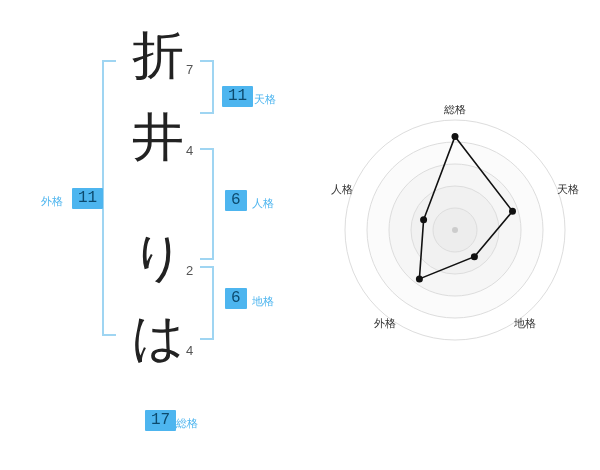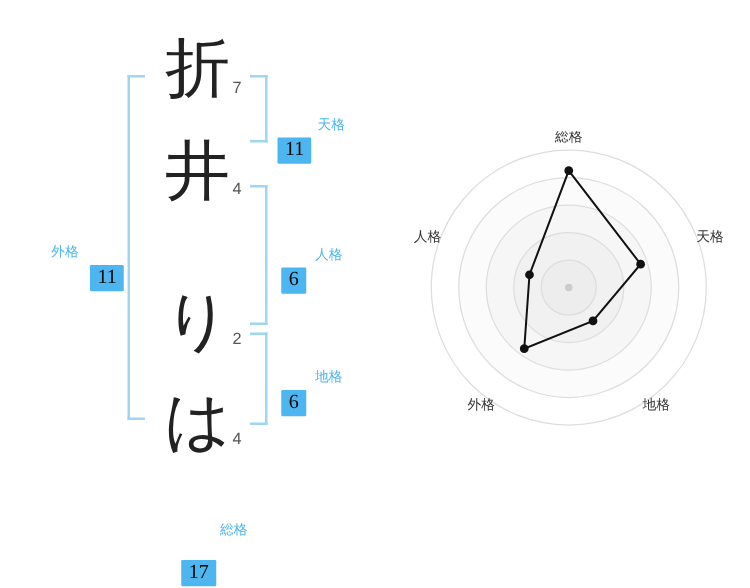--- a/index.html
+++ b/index.html
@@ -73,47 +73,46 @@
     border-right: none;
     left: 102px;
     top: 60px;
     width: 12px;
     height: 272px;
   }
 
   .badge {
     position: absolute;
     background: #4db5ef;
-    color: #000000;
+    color: #0c4a6e;
     font-size: 16px;
-    font-family: Liberation Serif, serif;
+    font-family: Liberation Mono, monospace;
     padding: 2px 6px 3px 6px;
     line-height: 1;
     border-radius: 1px;
-    margin-top: 24px;
   }
   .badge-label {
     position: absolute;
     font-size: 11px;
     color: #4db5ef;
   }
 
   .badge.tenkaku { left: 222px; top: 86px; }
   .badge-label.tenkaku-l { left: 254px; top: 92px; }
 
   .badge.jinkaku { left: 225px; top: 190px; }
   .badge-label.jinkaku-l { left: 252px; top: 196px; }
 
   .badge.chikaku { left: 225px; top: 288px; }
   .badge-label.chikaku-l { left: 252px; top: 294px; }
 
   .badge.gaikaku { left: 72px; top: 188px; }
   .badge-label.gaikaku-l { left: 41px; top: 194px; }
 
-  .badge.soukaku { left: 145px; top: 424px; }
+  .badge.soukaku { left: 145px; top: 410px; }
   .badge-label.soukaku-l { left: 176px; top: 416px; }
 
   
   .chart-wrap {
     position: absolute;
     left: 310px;
     top: 0;
     width: 290px;
     height: 470px;
   }

